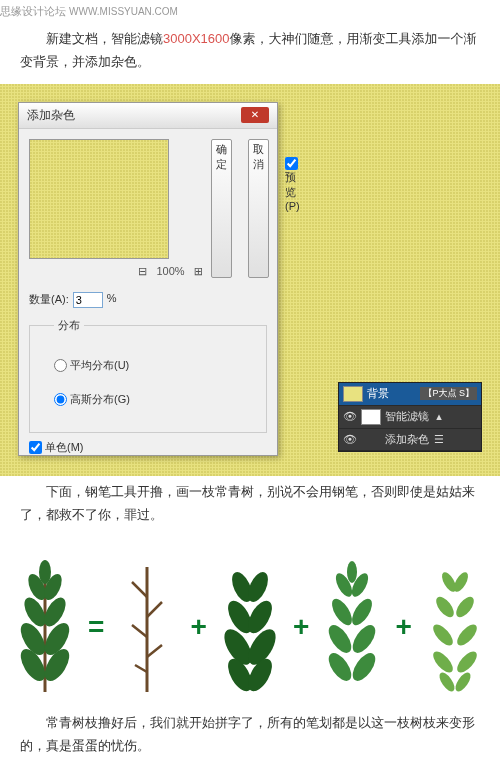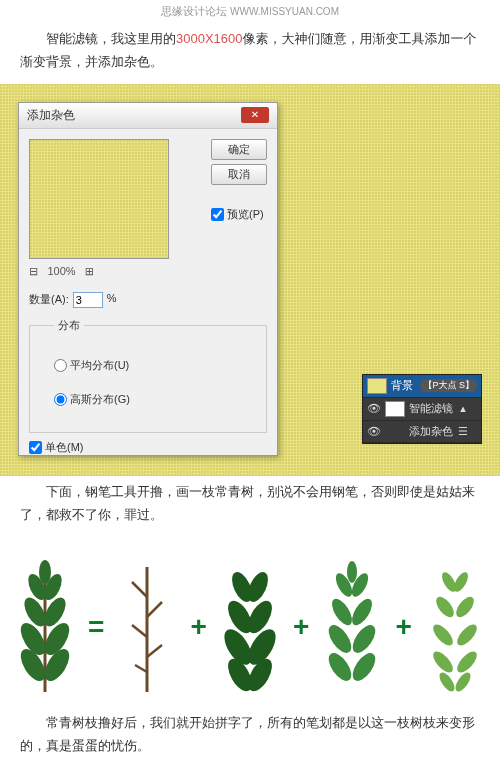--- a/index.html
+++ b/index.html
@@ -1,64 +1,64 @@
 <!DOCTYPE html>
 <html><head>
 <meta charset="utf-8">
 <style>
 *{margin:0;padding:0;box-sizing:border-box}
 body{width:500px;font-family:"Microsoft YaHei",SimSun,sans-serif;font-size:13px;color:#333;background:#fff}
-.header{text-align:center;padding:4px 0;color:#999;font-size:11px}
+.header{text-align:left;padding:4px 0;color:#999;font-size:11px}
 .header a{color:#999;text-decoration:none;font-size:10px}
 .para{padding:4px 20px 10px;line-height:1.8;color:#333}
 .highlight{color:#d9534f}
 .canvas-area{background:#e8e280;background-image:radial-gradient(circle at 1px 1px,rgba(180,170,60,0.3) 1px,transparent 0);background-size:3px 3px;padding:18px 0 20px 18px;position:relative;min-height:310px}
 .dialog{width:260px;background:#f0f0f0;border:1px solid #999;box-shadow:2px 2px 6px rgba(0,0,0,0.3);position:relative}
 .dialog-title{background:linear-gradient(#fff,#e0e0e0);padding:4px 8px;font-size:12px;border-bottom:1px solid #ccc;display:flex;justify-content:space-between;align-items:center}
 .close-btn{background:#c0392b;color:#fff;width:28px;height:16px;text-align:center;font-size:10px;line-height:16px;border-radius:2px}
 .dialog-body{padding:10px;display:flex;gap:8px}
 .preview-col{flex:1}
 .preview-box{width:140px;height:120px;border:1px solid #999;background:#e8e280;background-image:radial-gradient(circle at 1px 1px,rgba(180,170,60,0.3) 1px,transparent 0);background-size:3px 3px}
-.zoom-row{text-align:left;font-size:11px;margin-top:6px;color:#555}
-.btn-col{display:flex;flex-direction:column;gap:4px;width:56px}
+.zoom-row{text-align:right;font-size:11px;margin-top:6px;color:#555}
+.btn-col{display:flex;flex-direction:row;gap:16px;width:56px}
 .ps-btn{background:linear-gradient(#fff,#e0e0e0);border:1px solid #999;padding:2px 4px;font-size:11px;text-align:center;border-radius:2px}
 .preview-check{font-size:11px;margin-top:18px}
 .amount-row{padding:4px 10px;font-size:11px;display:flex;gap:4px}
 .amount-input{width:30px;border:1px solid #7aa7d4;background:#fff;font-size:11px;padding:1px 2px}
 .fieldset{margin:6px 10px;border:1px solid #ccc;padding:6px 24px;font-size:11px}
 .fieldset legend{font-size:11px;padding:0 4px}
 .radio-row{display:block;margin:19px 0}
 .mono-check{padding:2px 10px 10px;font-size:11px}
-.layers-panel{position:absolute;right:18px;bottom:32px;width:120px;background:#3a3a3a;color:#ddd;font-size:11px;border:1px solid #222}
+.layers-panel{position:absolute;right:18px;bottom:24px;width:144px;background:#3a3a3a;color:#ddd;font-size:11px;border:1px solid #222}
 .layer-row{display:flex;align-items:center;padding:3px 4px;border-bottom:1px solid #2a2a2a;gap:4px}
 .layer-row.active{background:#1a5a99;color:#fff}
 .layer-thumb{width:20px;height:16px;background:#e8e280;border:1px solid #888}
 .layer-thumb.white{background:#fff}
 .eye{width:14px;text-align:center}
 .expand{width:12px;text-align:center}
-.fx-badge{margin-left:auto;font-size:9px;background:#555;padding:0 3px;border-radius:6px}
+.fx-badge{margin-left:auto;font-size:9px;background:#555;padding:0 3px;border-radius:0}
 .plants-area{padding:20px 15px 10px;display:flex;align-items:center;justify-content:space-between}
 .plant{width:60px;height:140px}
 .op{font-size:28px;color:#0b7b2e;font-weight:bold}
 .divider{border-top:1px dashed #9ca86c;margin:8px 18px}
 .footer-logo{text-align:right;padding:0 18px 8px}
 .logo-text{font-family:Liberation Mono, monospace;font-weight:bold;font-size:20px}
 .logo-s{color:#7cb342}.logo-h{color:#ff9800}.logo-rest{color:#e53935}
 input[type=checkbox],input[type=radio]{vertical-align:middle;margin-right:3px}
 </style>
 </head>
 <body>
 
 <div class="header">
   <span>思缘设计论坛</span>
   <a>WWW.MISSYUAN.COM</a>
 </div>
 
 <p class="para">
-  　　<span>智能滤镜，我这里用的</span><span class="highlight">3000X1600</span><span>像素，大神们随意，用渐变工具添加一个渐变背景，并添加杂色。</span>
+  　　<span>新建文档，智能滤镜</span><span class="highlight">3000X1600</span><span>像素，大神们随意，用渐变工具添加一个渐变背景，并添加杂色。</span>
 </p>
 
 <div class="canvas-area">
   <div class="dialog">
     <div class="dialog-title">
       <span>添加杂色</span>
       <span class="close-btn">✕</span>
     </div>
     <div class="dialog-body">
       <div class="preview-col">

